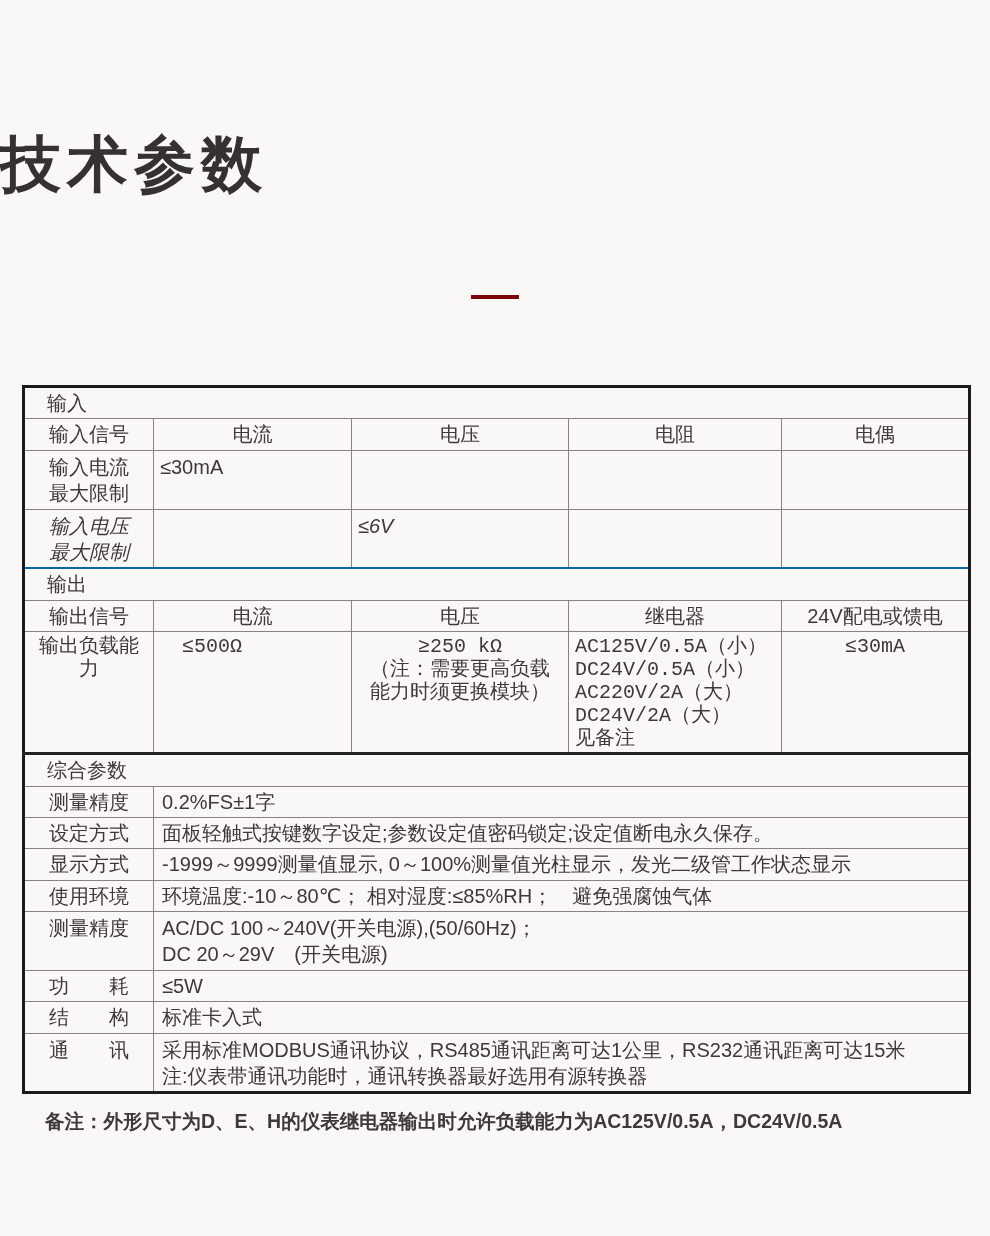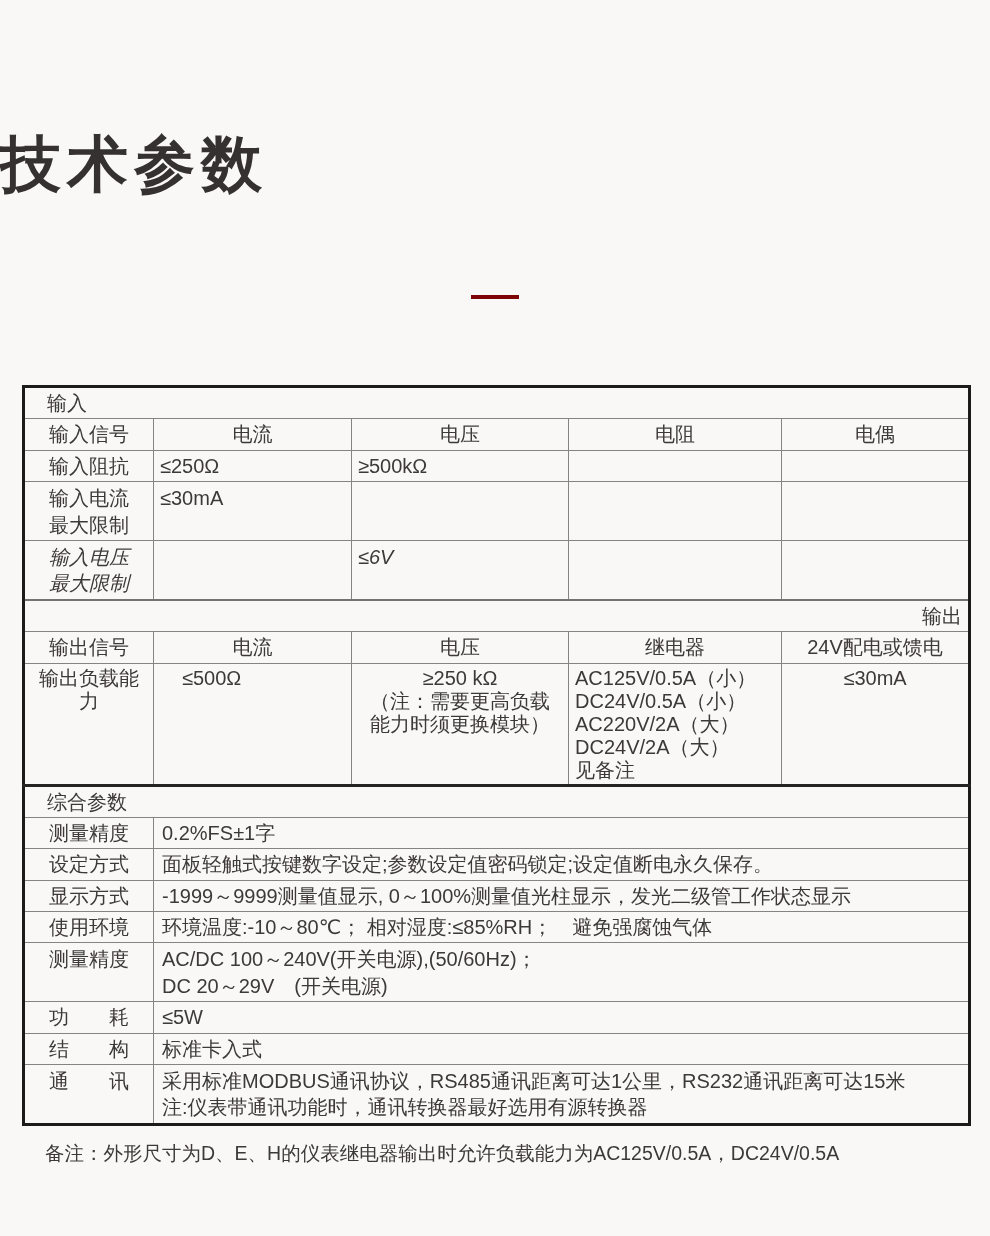--- a/index.html
+++ b/index.html
@@ -39,41 +39,42 @@
     padding: 2px 6px;
     vertical-align: middle;
     line-height: 1.32;
     overflow: hidden;
   }
   tr.section-row td {
     text-align: left;
     padding-left: 22px;
     font-size: 20px;
   }
-  tr.sep-med td { border-top: 2px solid #737373; text-align: right; }
+  tr.sep-med td { border-top: 2px solid #0369a1; }
   tr.sep-heavy td { border-top: 3px solid #262422; }
   .c   { text-align: center; }
   .lbl { text-align: center; }
   .pre { white-space: pre-line; }
   .pl45 { text-align: left; padding-left: 45px; }
   .pl76 { text-align: left; padding-left: 76px; }
   tr.load-row td { vertical-align: top; padding-top: 3px; line-height: 1.15; }
   tr.load-row td.relay-cell { text-align: left; }
   tr.load-row td.cur-cell { text-align: left; padding-left: 28px; }
   tr.gen-row td.gen-val { text-align: left; padding-left: 8px; }
   tr.top-align td { vertical-align: top; padding-top: 3px; }
   
   .h27 { height: 27px; } .h29 { height: 29px; } .h52 { height: 52px; }
-  .h53 { height: 53px; font-style: italic; } .h25 { height: 25px; } .h112 { height: 112px; }
+  .h53 { height: 53px; font-style: italic; } .h25 { height: 25px; } .h112 { height: 112px; font-family: Liberation Mono, monospace; }
   .h26 { height: 26px; } .h28 { height: 28px; } .h56 { height: 56px; }
   .h54 { height: 54px; }
   .footnote {
     margin: 14px 0 0 45px;
     font-size: 19.5px;
     color: #3d3938;
+    font-weight: bold;
   }
 </style>
 </head>
 <body>
 
 <div class="page-title">技术参数</div>
 <div class="title-underline"></div>
 
 <table class="spec">
   <colgroup>
@@ -87,27 +88,20 @@
   <tbody>
       <tr class="section-row h27">
     <td colspan="5">输入</td>
   </tr>
   <tr class="h29">
     <td class="lbl">输入信号</td>
     <td class="c">电流</td>
     <td class="c">电压</td>
     <td class="c">电阻</td>
     <td class="c">电偶</td>
-  </tr>
-  <tr class="h29">
-    <td class="lbl">输入阻抗</td>
-    <td class="pl45">≤250Ω</td>
-    <td class="pl76">≥500kΩ</td>
-    <td></td>
-    <td></td>
   </tr>
   <tr class="h52 top-align">
     <td class="lbl pre">输入电流
 最大限制</td>
     <td class="pl45">≤30mA</td>
     <td></td>
     <td></td>
     <td></td>
   </tr>
   <tr class="h53 top-align">

